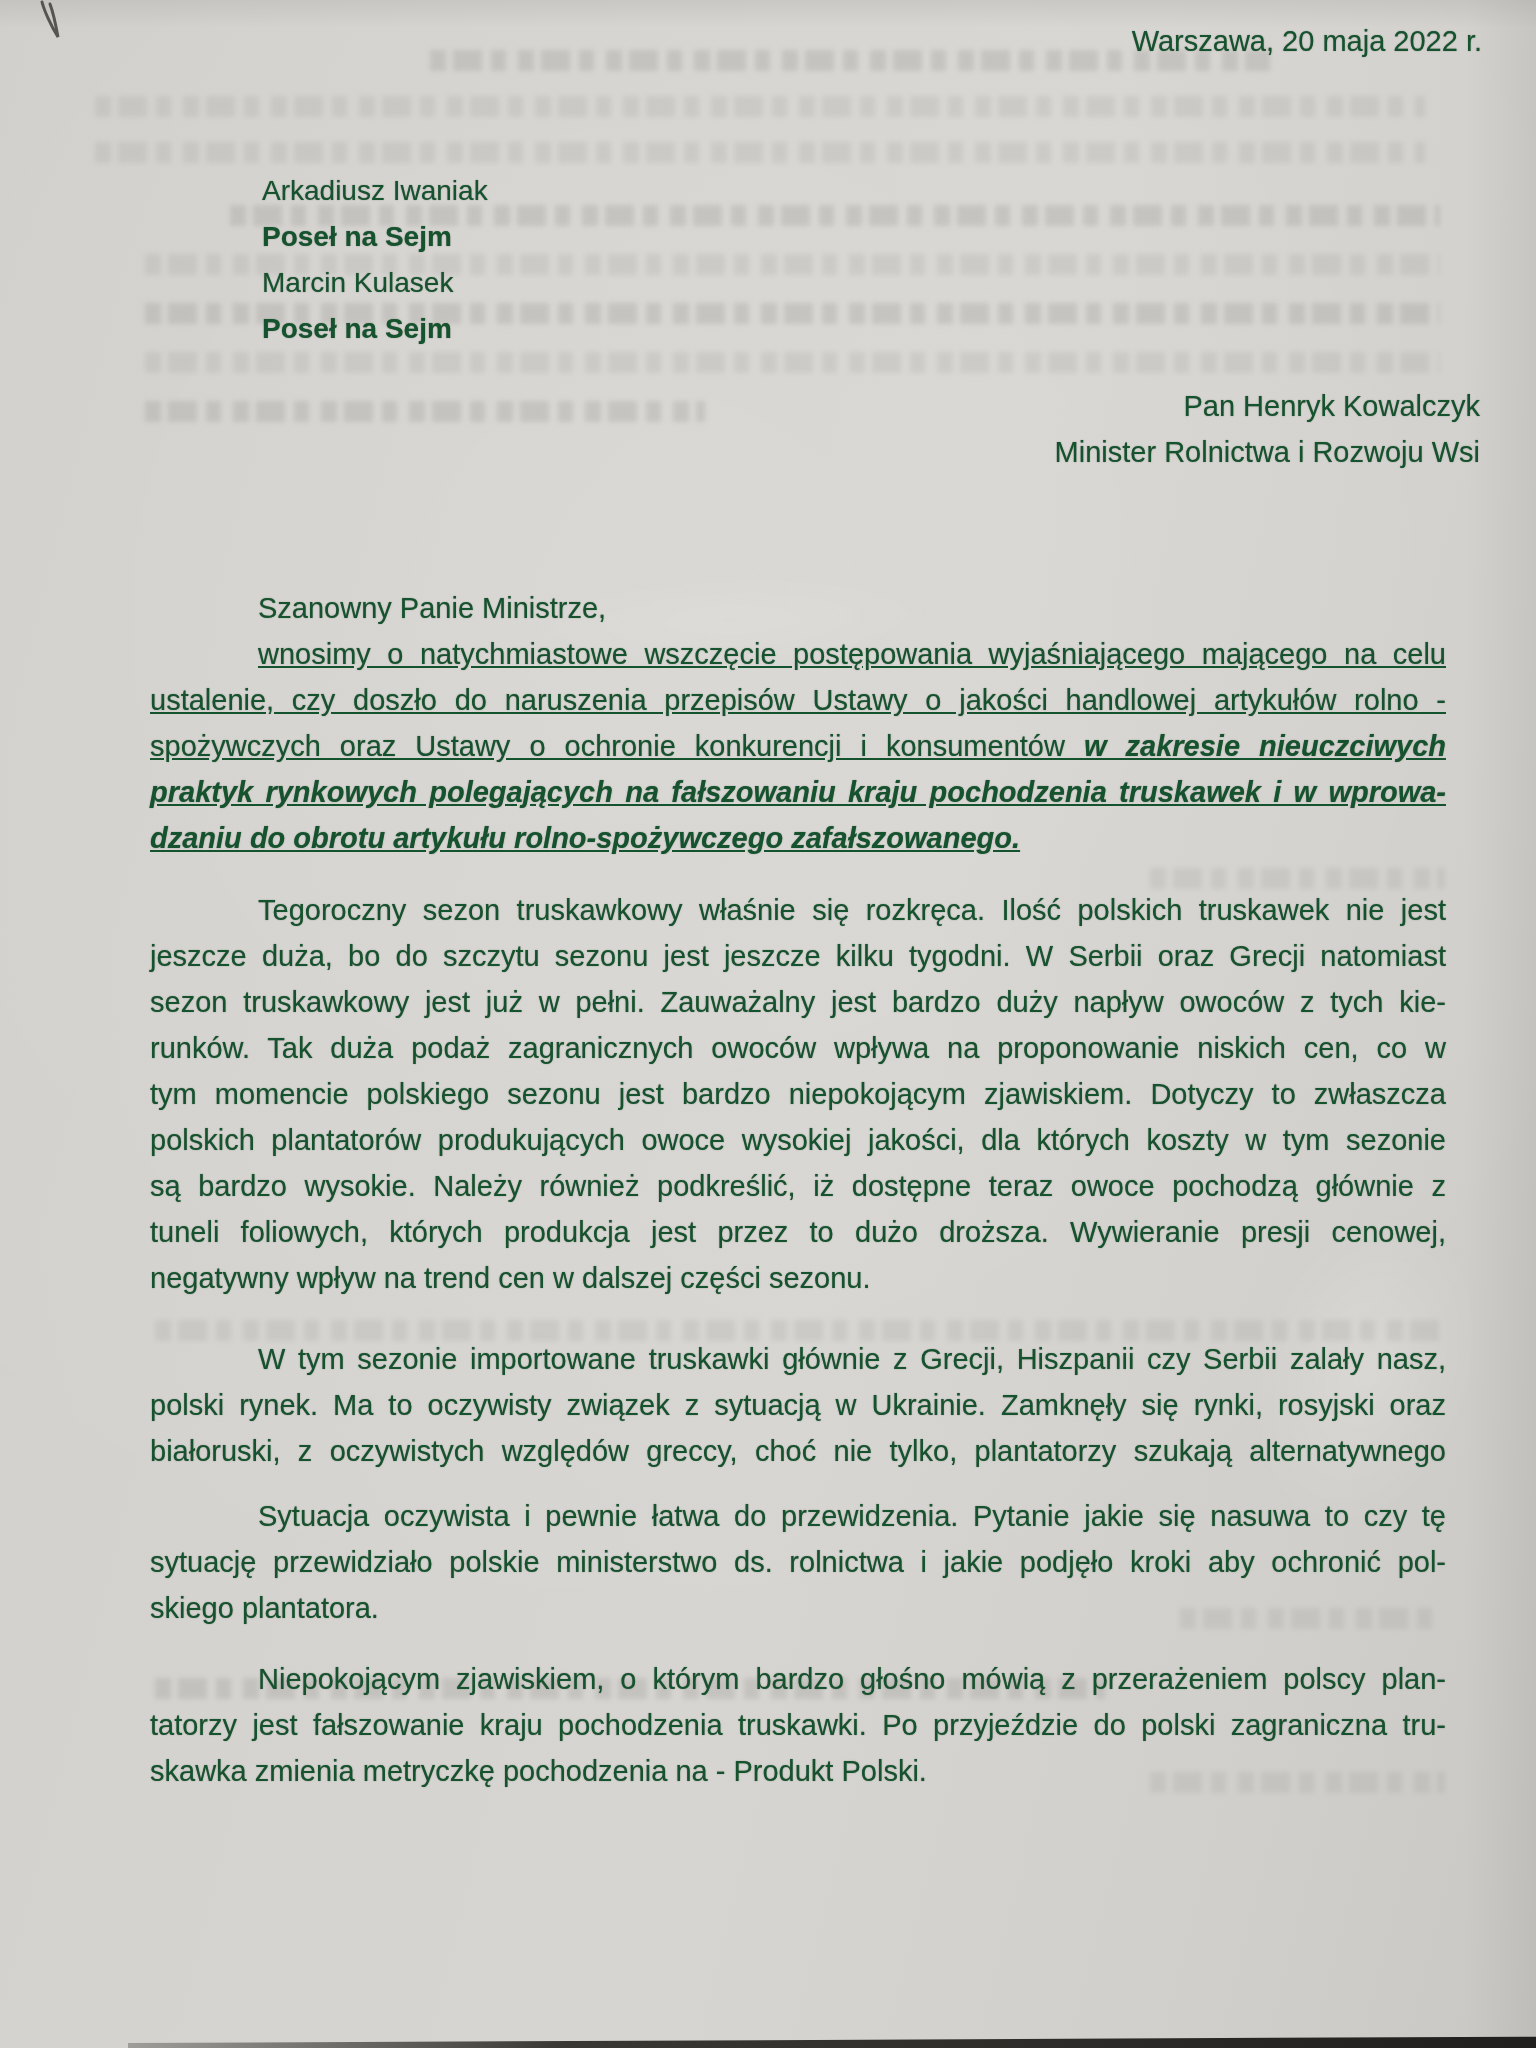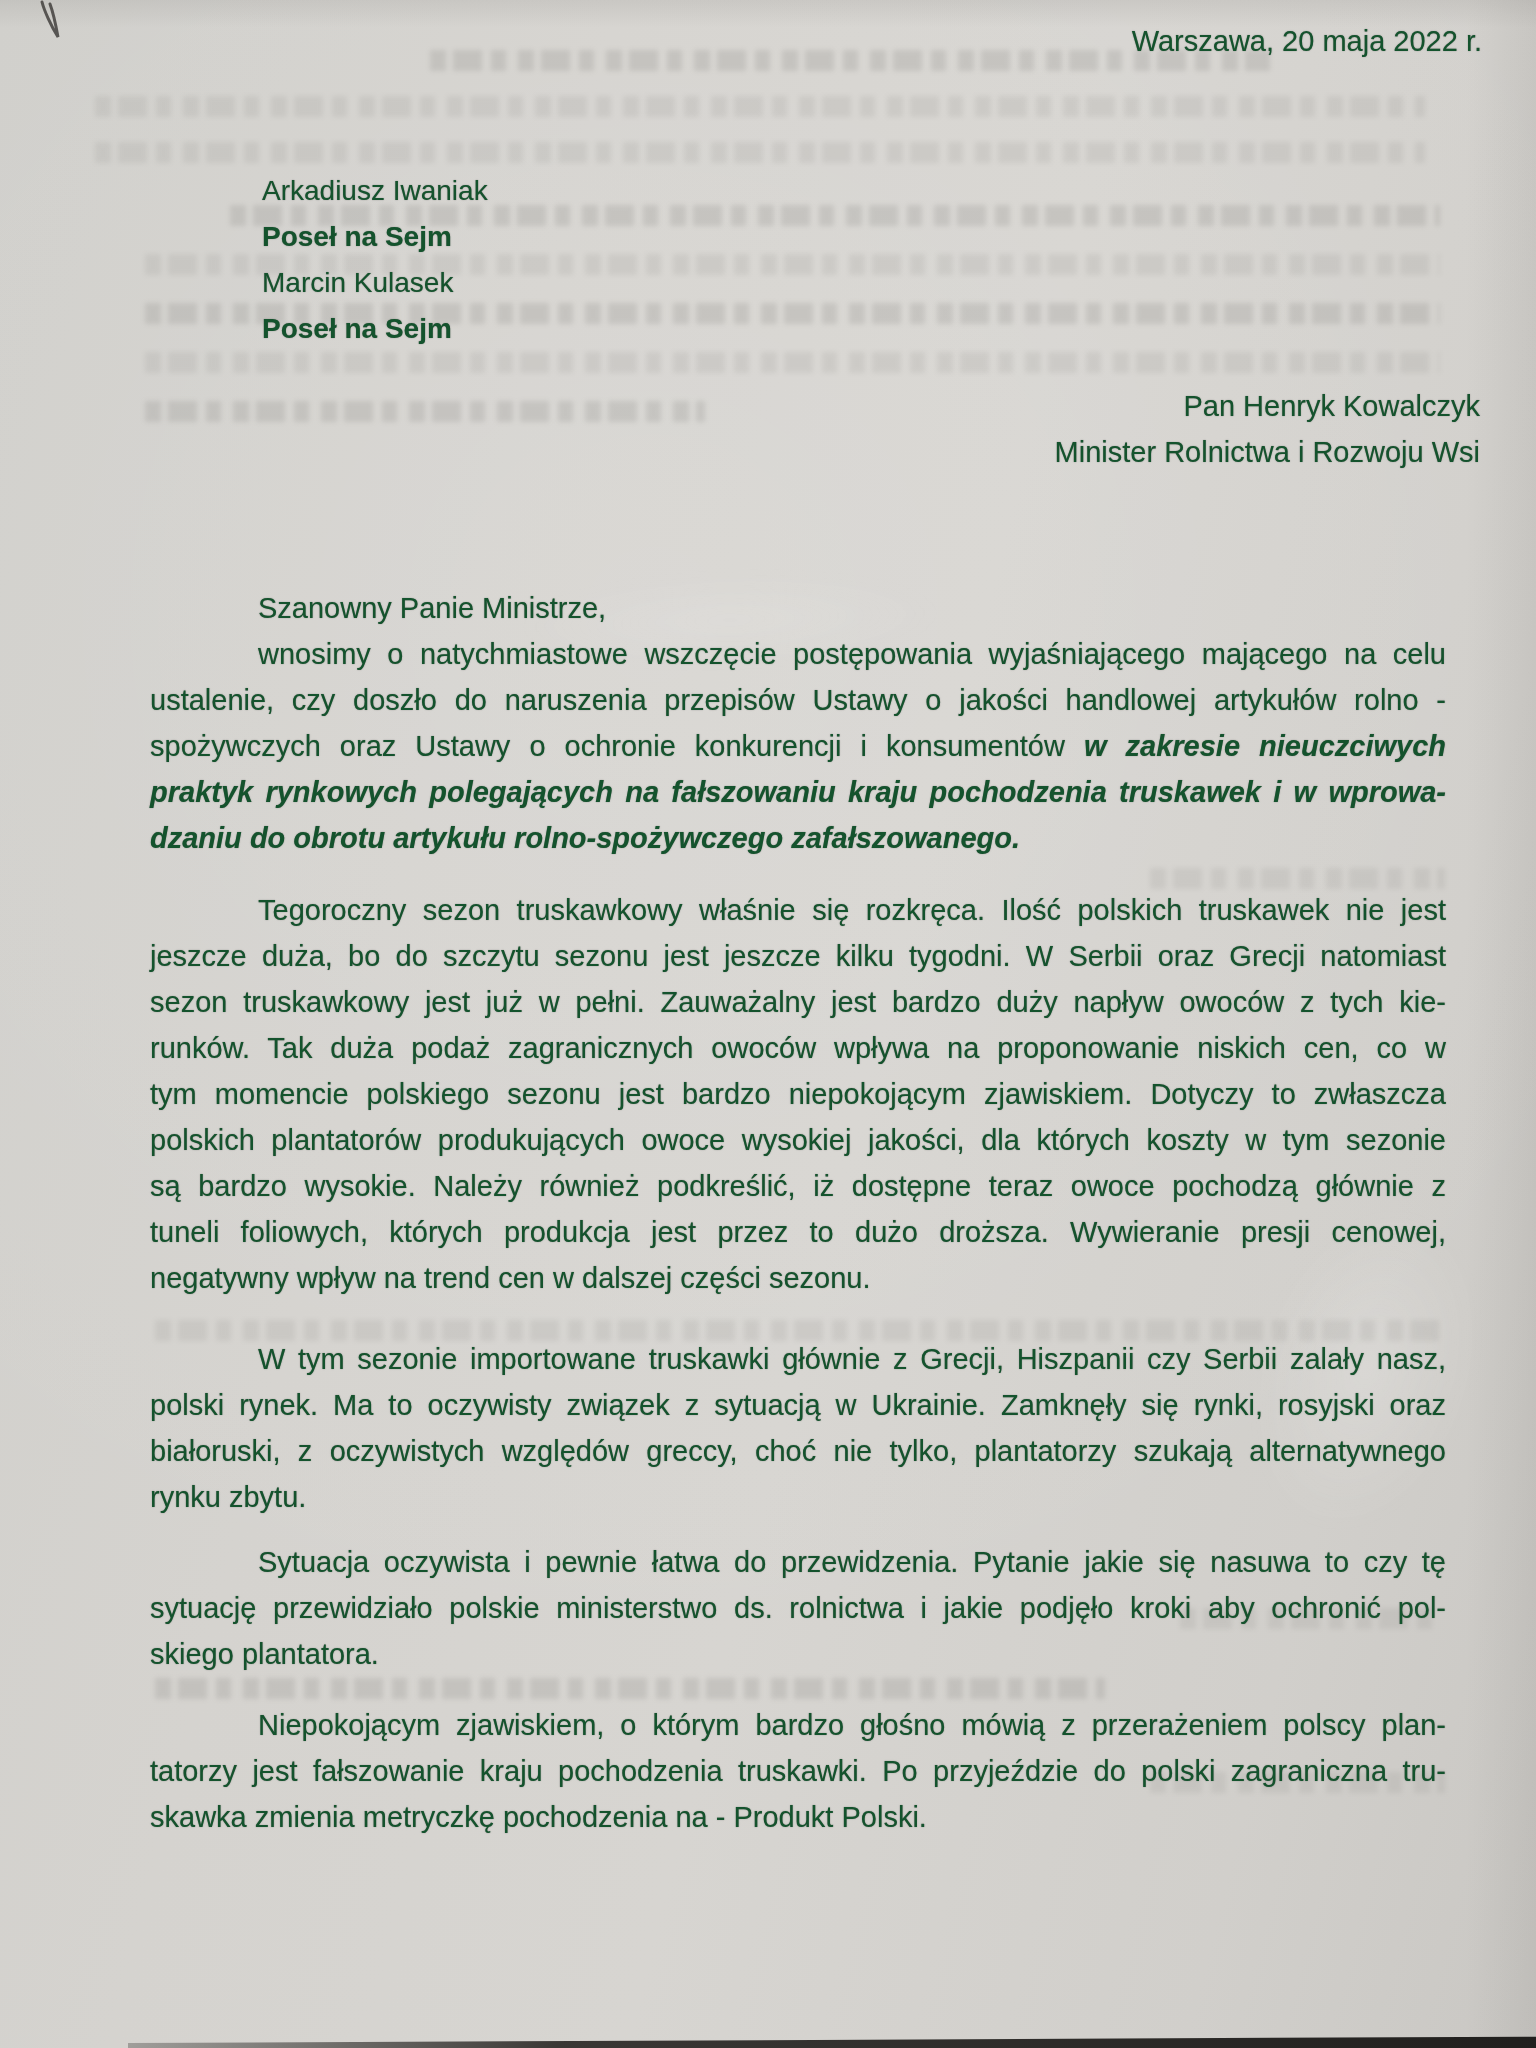--- a/index.html
+++ b/index.html
@@ -53,21 +53,21 @@
     font-weight:400;font-size:29px;line-height:46px;
   }
   .body-text{
     position:absolute;left:150px;top:585px;width:1296px;
     font-size:29px;line-height:46px;
   }
   .line{text-align:justify;text-align-last:justify;text-justify:inter-word;}
   .line.last{text-align-last:left;}
   .line.first{text-indent:108px;}
   .line .bi{font-weight:700;font-style:italic;}
-  #paragraphs .para:nth-child(1){margin-top:0;}
+  #paragraphs .para:nth-child(1){margin-top:0;text-decoration:underline;}
   #paragraphs .para:nth-child(2){margin-top:26px;}
   #paragraphs .para:nth-child(3){margin-top:35px;}
   #paragraphs .para:nth-child(4){margin-top:19px;}
   #paragraphs .para:nth-child(5){margin-top:25px;}
 </style>
 </head>
 <body>
 
 <div class="photo">
   <div class="paper"></div>
@@ -124,21 +124,20 @@
           <div class="line"><span class="n">tym momencie polskiego sezonu jest bardzo niepokojącym zjawiskiem. Dotyczy to zwłaszcza</span></div>
           <div class="line"><span class="n">polskich plantatorów produkujących owoce wysokiej jakości, dla których koszty w tym sezonie</span></div>
           <div class="line"><span class="n">są bardzo wysokie. Należy również podkreślić, iż dostępne teraz owoce pochodzą głównie z</span></div>
           <div class="line"><span class="n">tuneli foliowych, których produkcja jest przez to dużo droższa. Wywieranie presji cenowej,</span></div>
           <div class="line last"><span class="n">negatywny wpływ na trend cen w dalszej części sezonu.</span></div>
         </div>
         <div class="para">
           <div class="line first"><span class="n">W tym sezonie importowane truskawki głównie z Grecji, Hiszpanii czy Serbii zalały nasz,</span></div>
           <div class="line"><span class="n">polski rynek. Ma to oczywisty związek z sytuacją w Ukrainie. Zamknęły się rynki, rosyjski oraz</span></div>
           <div class="line"><span class="n">białoruski, z oczywistych względów greccy, choć nie tylko, plantatorzy szukają alternatywnego</span></div>
-          <div class="line last"><span class="n">rynku zbytu.</span></div>
         </div>
         <div class="para">
           <div class="line first"><span class="n">Sytuacja oczywista i pewnie łatwa do przewidzenia. Pytanie jakie się nasuwa to czy tę</span></div>
           <div class="line"><span class="n">sytuację przewidziało polskie ministerstwo ds. rolnictwa i jakie podjęło kroki aby ochronić pol-</span></div>
           <div class="line last"><span class="n">skiego plantatora.</span></div>
         </div>
         <div class="para">
           <div class="line first"><span class="n">Niepokojącym zjawiskiem, o którym bardzo głośno mówią z przerażeniem polscy plan-</span></div>
           <div class="line"><span class="n">tatorzy jest fałszowanie kraju pochodzenia truskawki. Po przyjeździe do polski zagraniczna tru-</span></div>
           <div class="line last"><span class="n">skawka zmienia metryczkę pochodzenia na - Produkt Polski.</span></div>

